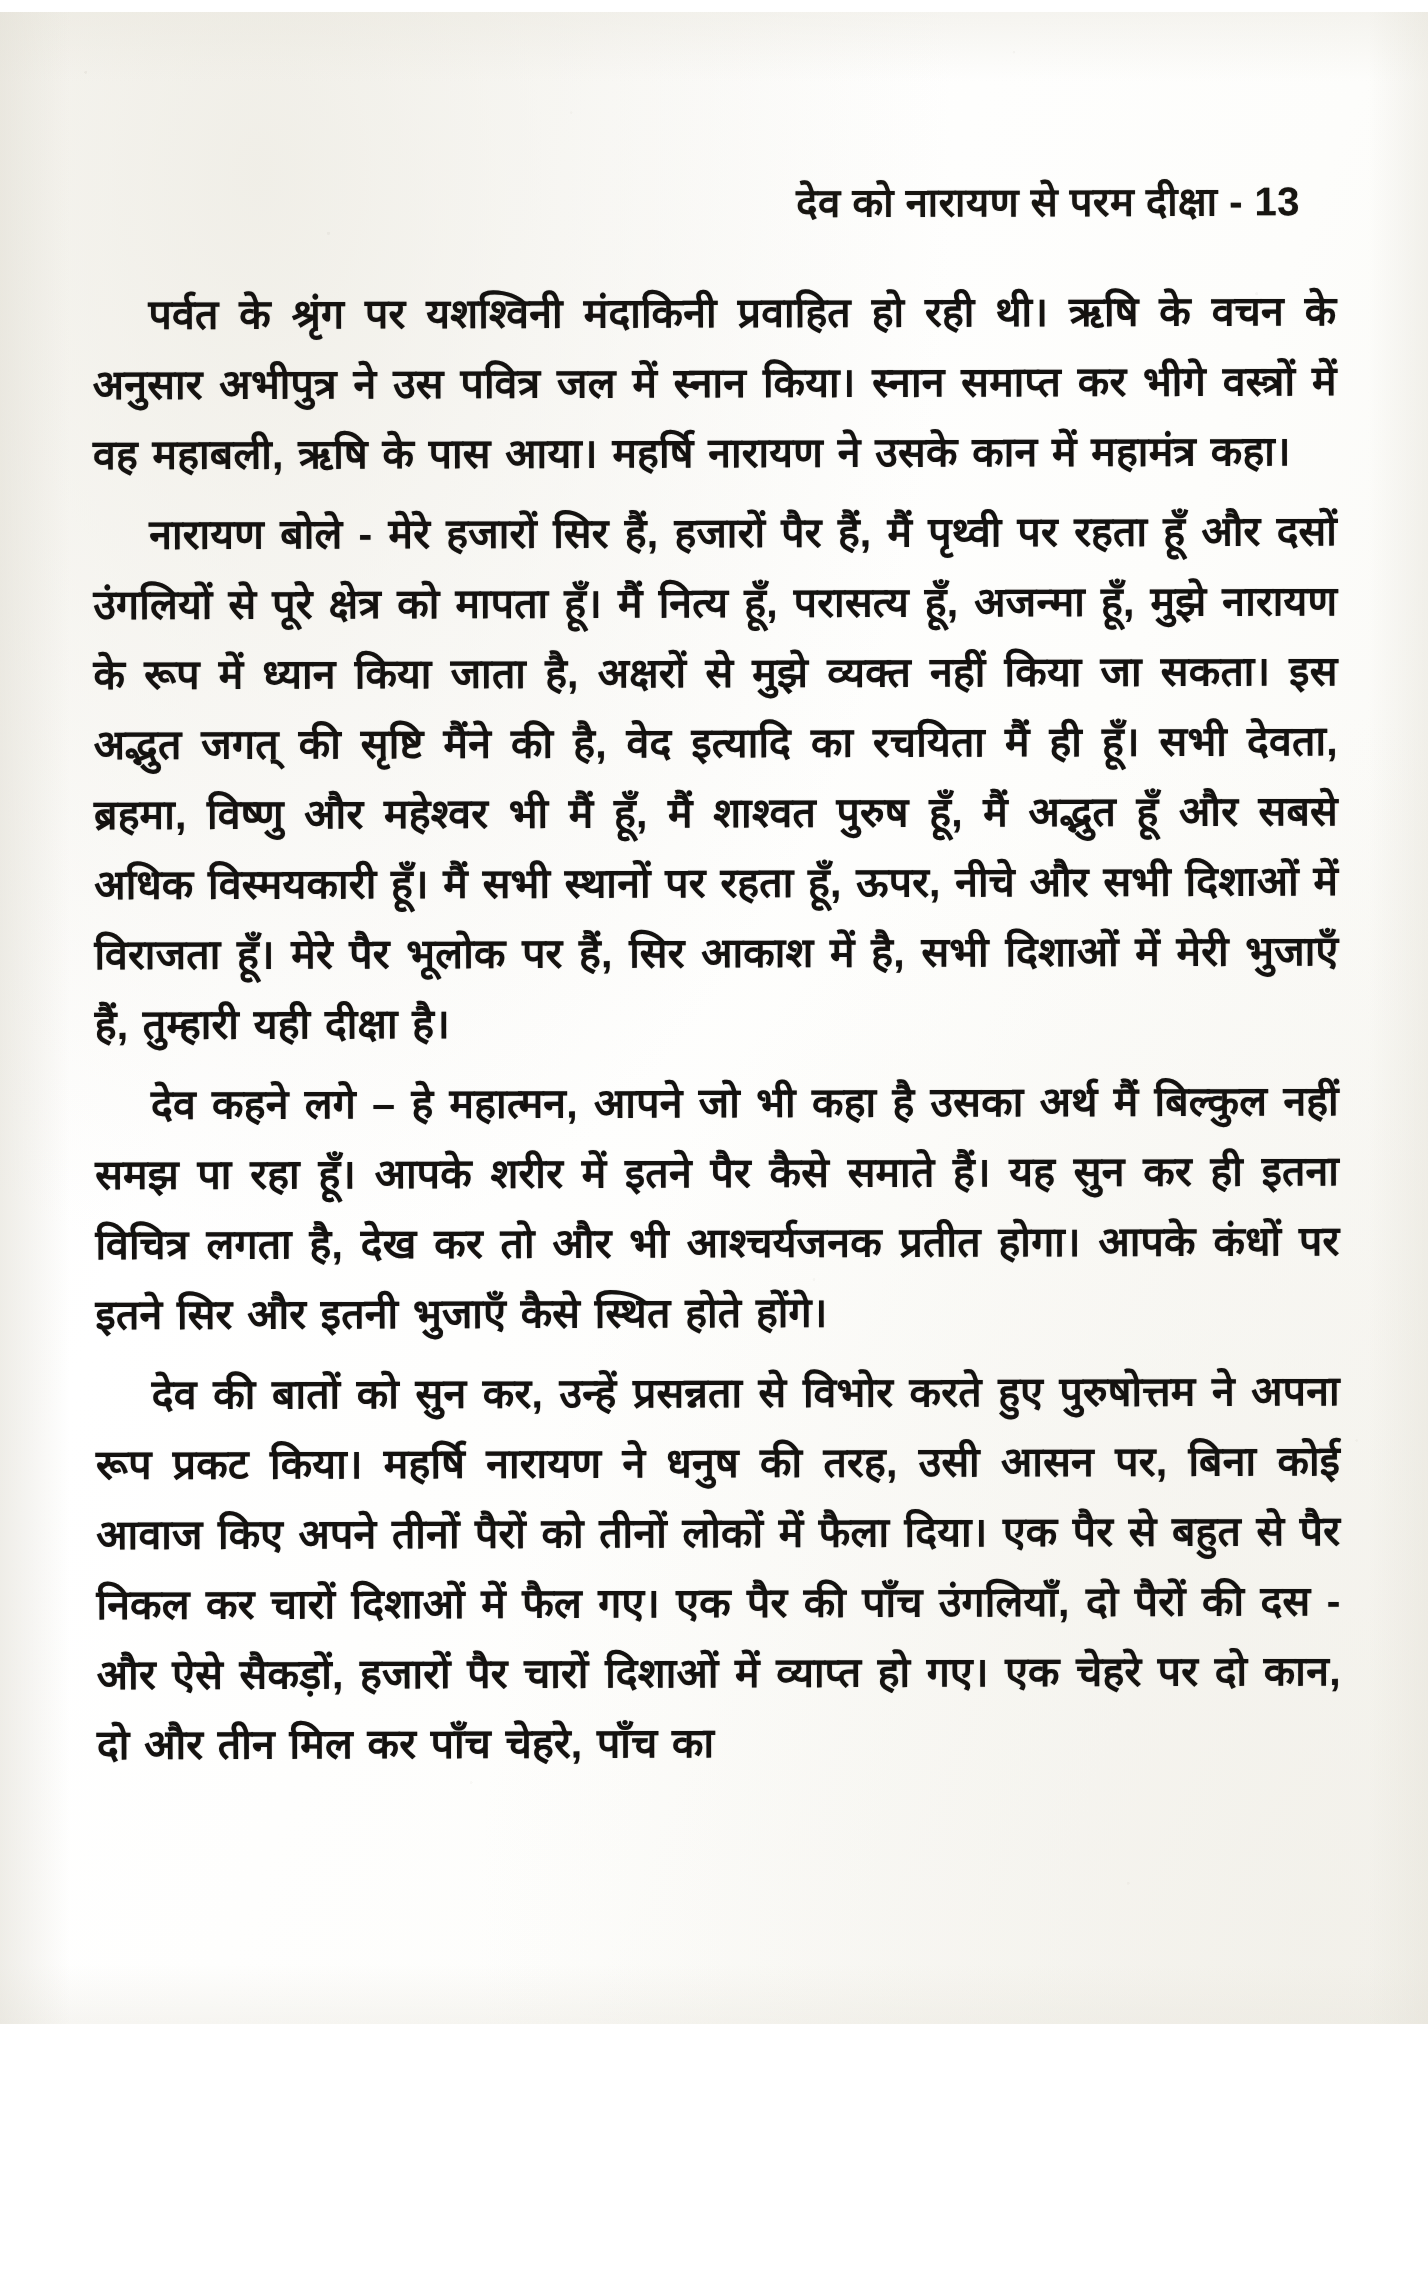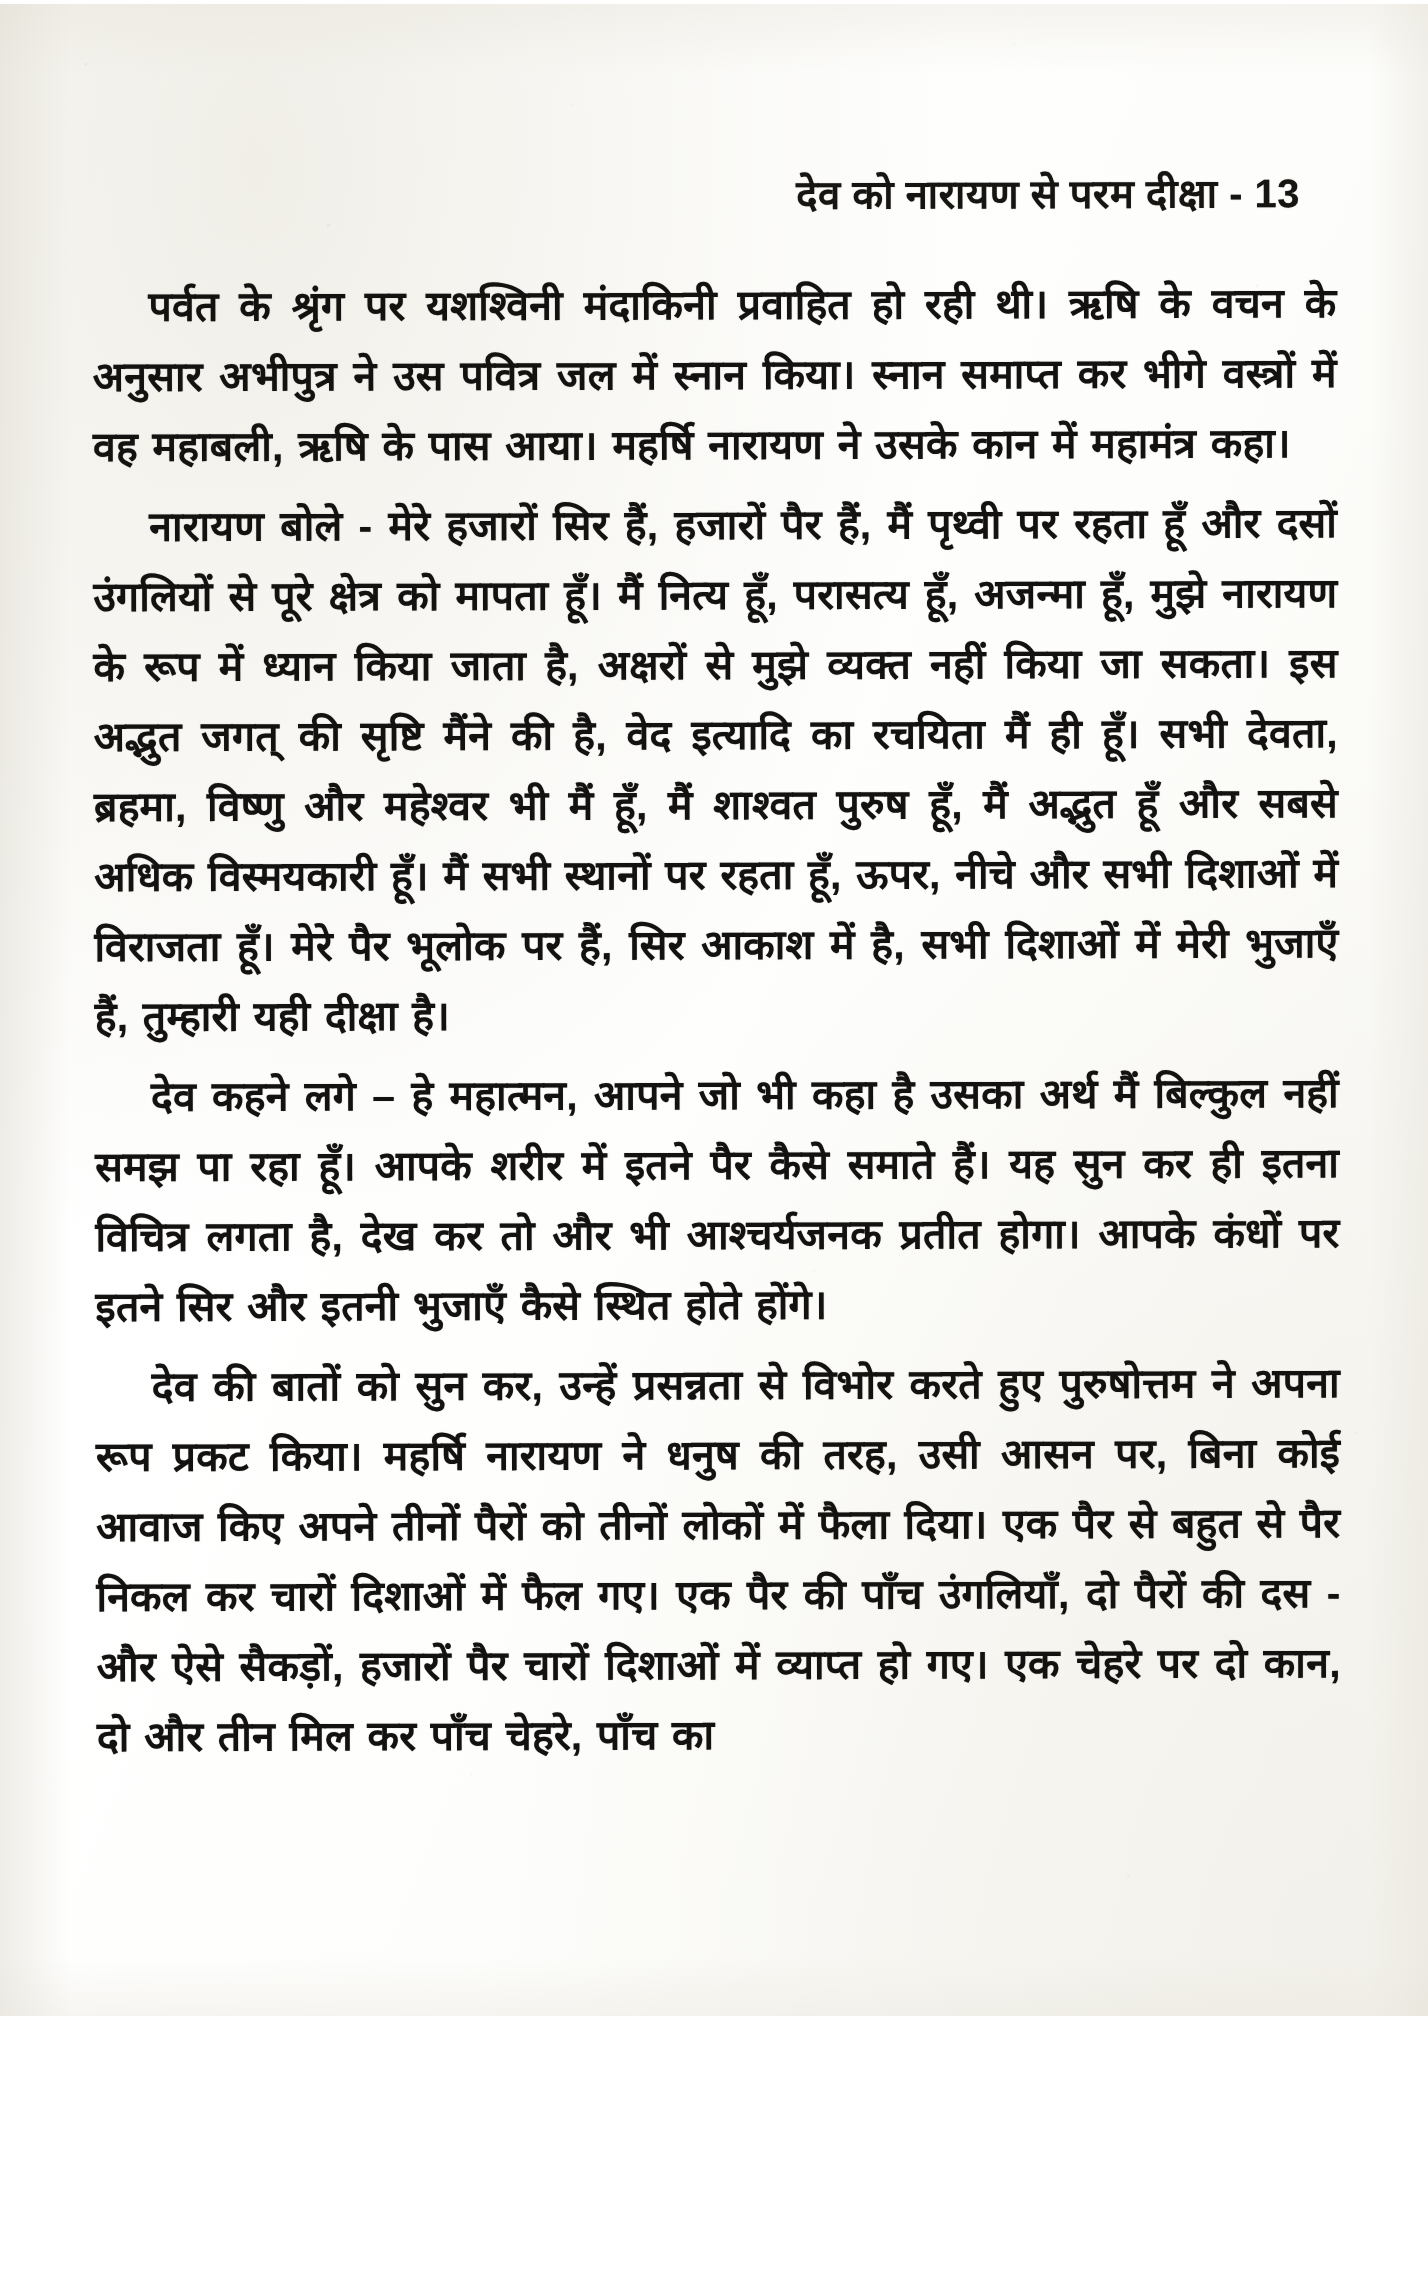--- a/index.html
+++ b/index.html
@@ -6,21 +6,21 @@
   html, body {
     margin: 0;
     padding: 0;
     background: #ffffff;
   }
 
   .page {
     position: relative;
     width: 1428px;
     height: 2012px;
-    margin: 4px auto;
+    margin: 12px auto;
     background:
       radial-gradient(ellipse at 18% 8%, rgba(238,236,228,0.85) 0%, rgba(255,255,255,0) 42%),
       radial-gradient(ellipse at 92% 96%, rgba(240,238,231,0.7) 0%, rgba(255,255,255,0) 45%),
       linear-gradient(112deg, #fbfaf7 0%, #ffffff 28%, #fdfdfb 62%, #f7f6f1 100%);
     overflow: hidden;
     box-sizing: border-box;
     font-family: "Liberation Sans", "DejaVu Sans", sans-serif;
     color: #15130f;
   }
 

